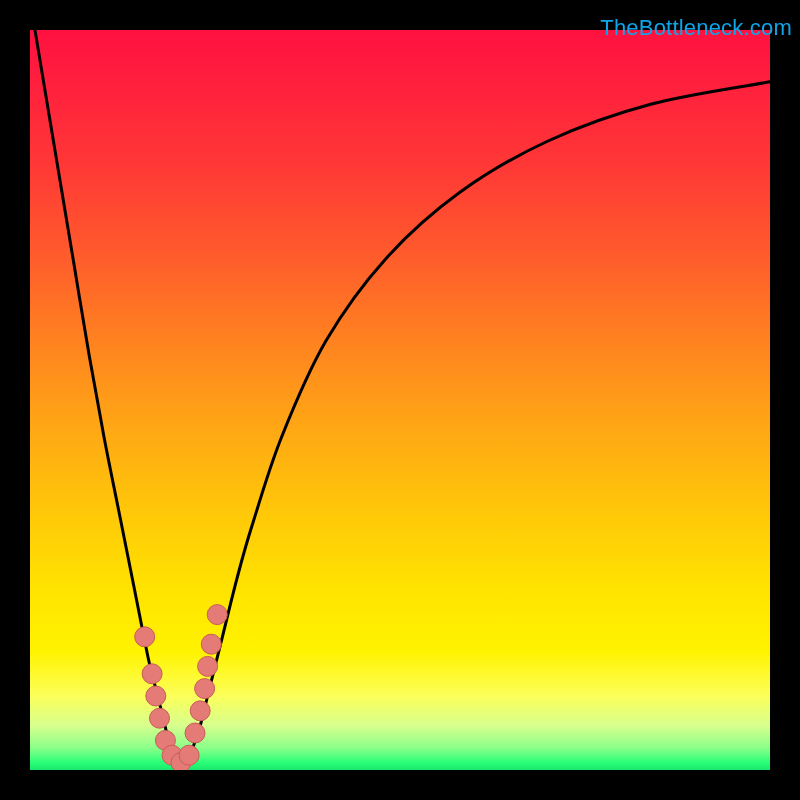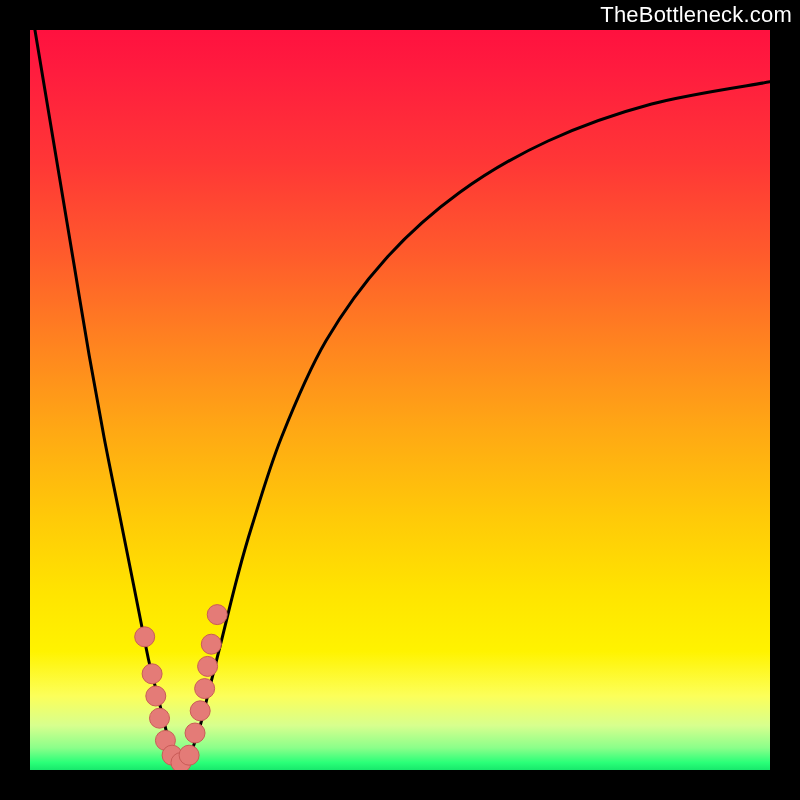--- a/index.html
+++ b/index.html
@@ -46,23 +46,23 @@
   }
   svg.curves {
     position: absolute;
     left: 0;
     top: 0;
     width: 740px;
     height: 740px;
   }
   .watermark {
     position: absolute;
-    top: 2px;
+    top: 15px;
     right: 8px;
-    color: #ffffff;
+    color: #0ea5e9;
     font-size: 22px;
     letter-spacing: 0.2px;
     font-weight: 400;
     user-select: none;
   }
 </style>
 </head>
 <body>
 
 <div class="frame">

